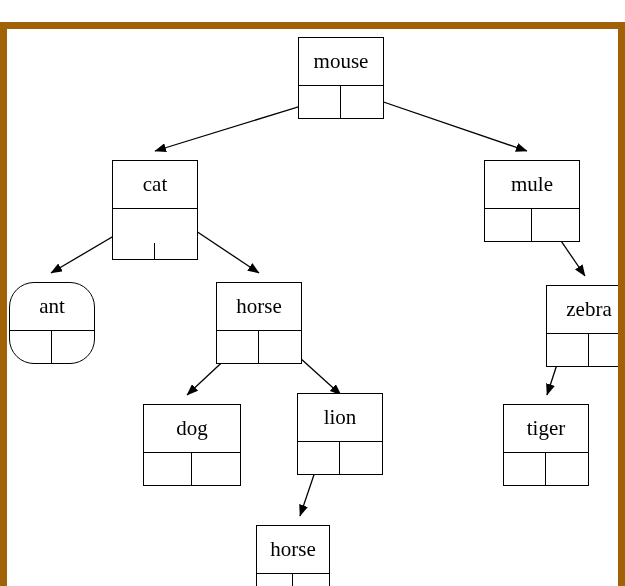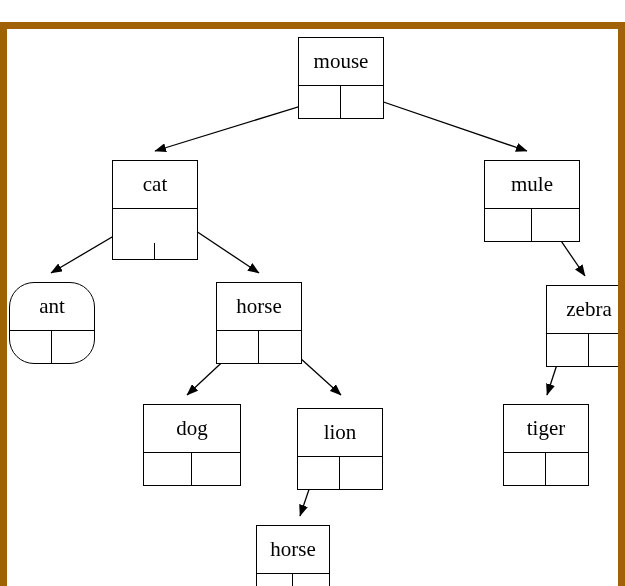--- a/index.html
+++ b/index.html
@@ -126,21 +126,21 @@
           <div class="ptr-cell right"></div>
         </div>
       </div>
       <div class="tree-node" style="left: 136px; top: 375px; width: 98px; height: 82px;">
         <div class="node-label">dog</div>
         <div class="node-pointers">
           <div class="ptr-cell left"></div>
           <div class="ptr-cell right"></div>
         </div>
       </div>
-      <div class="tree-node" style="left: 290px; top: 379px; width: 86px; height: 82px;">
+      <div class="tree-node" style="left: 290px; top: 364px; width: 86px; height: 82px;">
         <div class="node-label">lion</div>
         <div class="node-pointers">
           <div class="ptr-cell left"></div>
           <div class="ptr-cell right"></div>
         </div>
       </div>
       <div class="tree-node" style="left: 496px; top: 375px; width: 86px; height: 82px;">
         <div class="node-label">tiger</div>
         <div class="node-pointers">
           <div class="ptr-cell left"></div>

